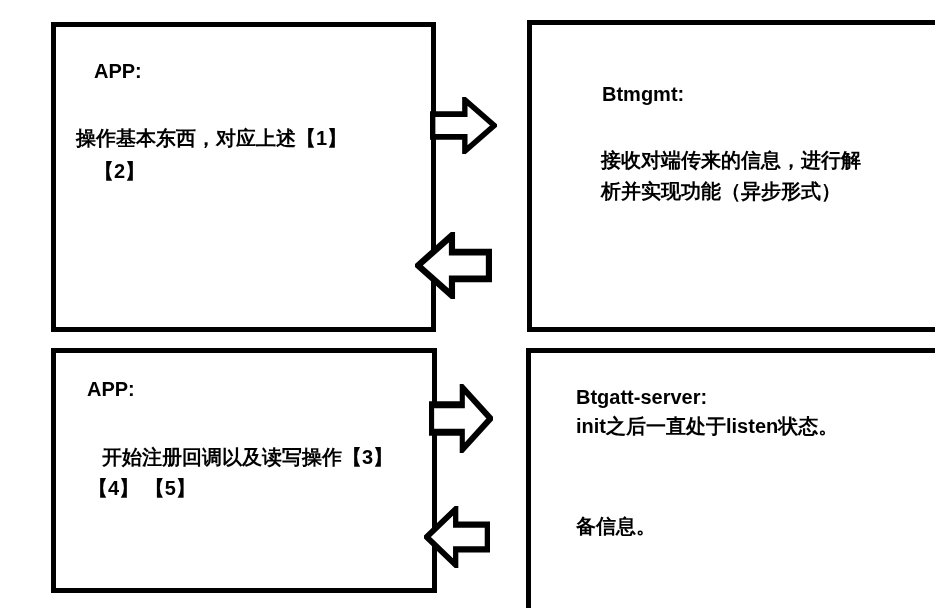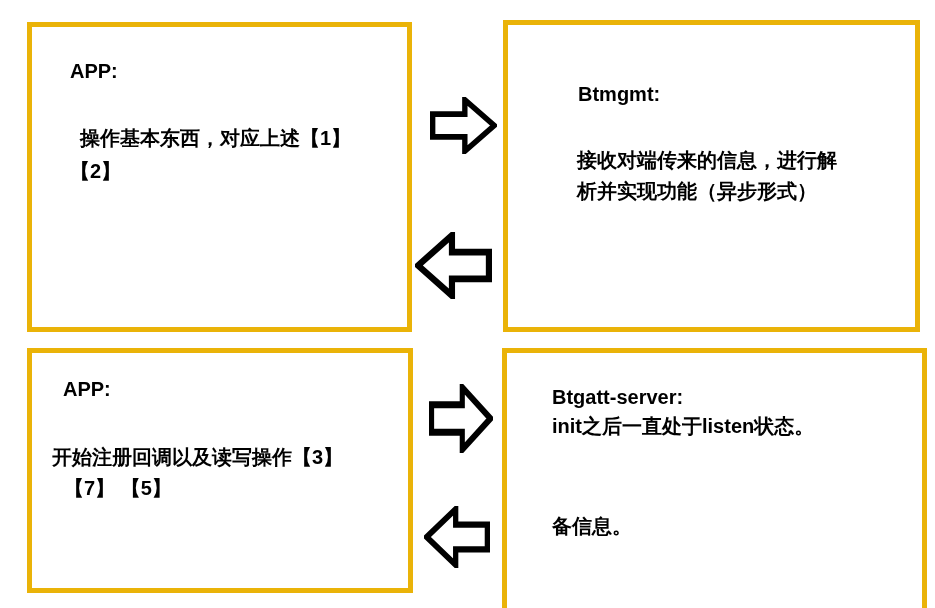--- a/index.html
+++ b/index.html
@@ -7,49 +7,50 @@
     position: relative;
     width: 935px;
     height: 608px;
     background: #ffffff;
     font-family: "Liberation Sans", sans-serif;
     color: #000000;
     overflow: hidden;
   }
   .dbox {
     position: absolute;
-    border: 5px solid #eab308;
+    border: 5px solid #000000;
     background: #ffffff;
     box-sizing: border-box;
+    margin-left: 24px;
   }
   .dbox .txt {
     position: absolute;
     font-weight: bold;
     font-size: 20px;
     line-height: 1.15;
     white-space: nowrap;
     color: #000000;
   }
   
   #box-app-basic     { left: 27px;  top: 22px;  width: 385px; height: 310px; }
   #box-btmgmt        { left: 503px; top: 20px;  width: 417px; height: 312px; }
   #box-app-gatt      { left: 27px;  top: 348px; width: 386px; height: 245px; }
   #box-btgatt-server { left: 502px; top: 348px; width: 425px; height: 299px; }
 
   
   #box-app-basic .t  { left: 38px; top: 33px; }
-  #box-app-basic .b0 { left: 48px; top: 100px; }
+  #box-app-basic .b0 { left: 20px; top: 100px; }
   #box-app-basic .b1 { left: 38px; top: 133px; }
 
   #box-btmgmt .t  { left: 70px; top: 58px; }
   #box-btmgmt .b0 { left: 69px; top: 124px; }
   #box-btmgmt .b1 { left: 69px; top: 155px; text-align: right; }
 
   #box-app-gatt .t  { left: 31px; top: 25px; }
-  #box-app-gatt .b0 { left: 20px; top: 93px; text-align: right; }
+  #box-app-gatt .b0 { left: 46px; top: 93px; text-align: right; }
   #box-app-gatt .b1 { left: 32px; top: 124px; }
 
   #box-btgatt-server .t  { left: 45px; top: 33px; }
   #box-btgatt-server .s  { left: 45px; top: 62px; }
   #box-btgatt-server .b0 { left: 45px; top: 132px; }
   #box-btgatt-server .b1 { left: 45px; top: 162px; }
 
   .arrow { position: absolute; }
   #arrow-top-forward    { left: 430px; top: 97px;  width: 67px; height: 57px; }
   #arrow-top-return     { left: 415px; top: 232px; width: 77px; height: 67px; }
@@ -71,21 +72,21 @@
 
   <div class="dbox" id="box-btmgmt">
     <div class="txt t">Btmgmt:</div>
     <div class="txt b0">接收对端传来的信息，进行解</div>
     <div class="txt b1">析并实现功能（异步形式）</div>
   </div>
 
   <div class="dbox" id="box-app-gatt">
     <div class="txt t">APP:</div>
     <div class="txt b0">开始注册回调以及读写操作【3】</div>
-    <div class="txt b1">【7】 【5】</div>
+    <div class="txt b1">【4】 【5】</div>
   </div>
 
   <div class="dbox" id="box-btgatt-server">
     <div class="txt t">Btgatt-server:</div>
     <div class="txt s">init之后一直处于listen状态。</div>
     <div class="txt b1">备信息。</div>
   </div>
 
   <div class="arrow" id="arrow-top-forward">
     <svg viewBox="0 0 100 80" preserveAspectRatio="none" aria-hidden="true">

